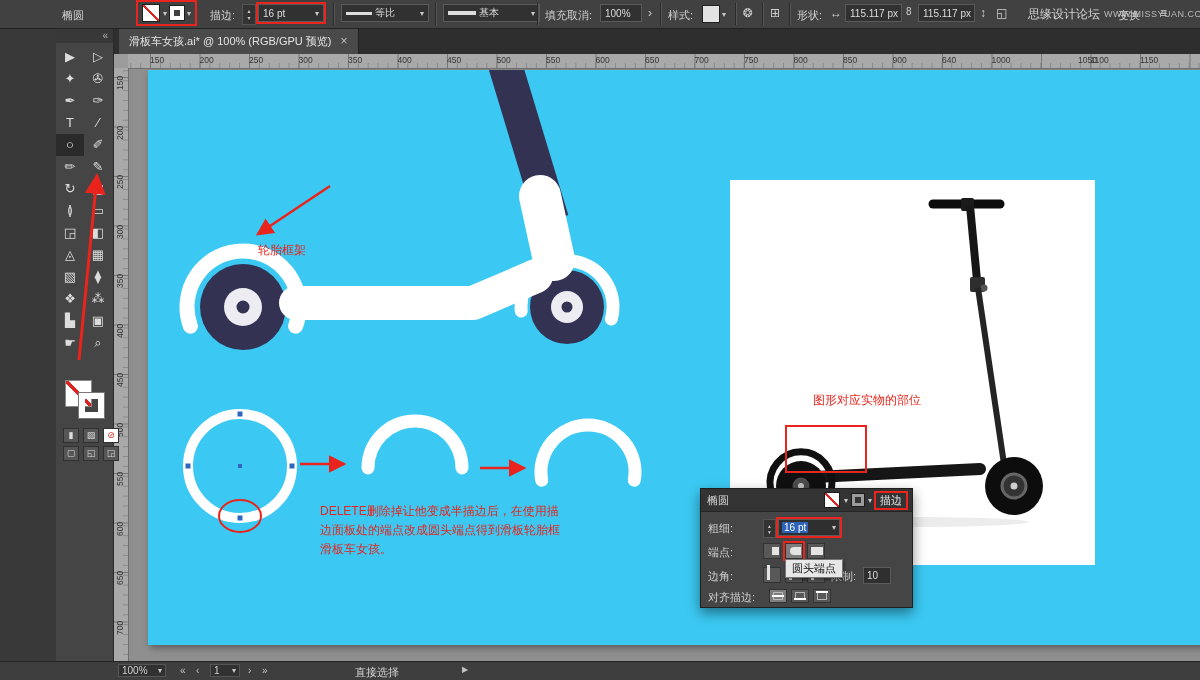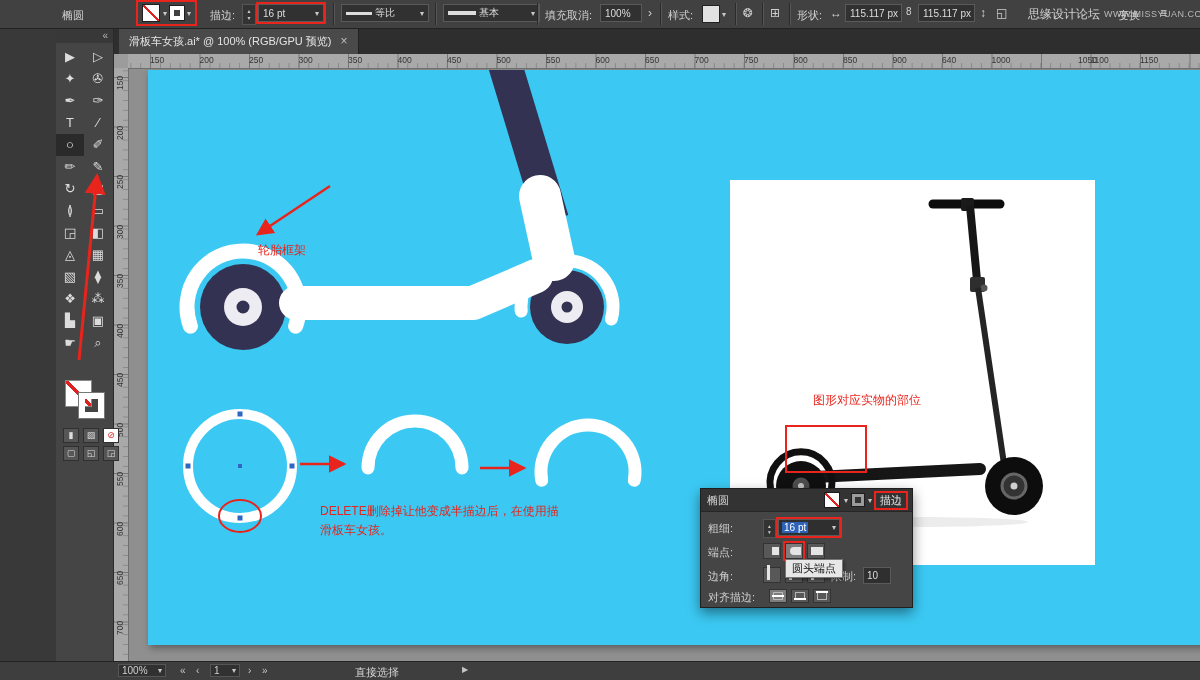--- a/index.html
+++ b/index.html
@@ -350,20 +350,21 @@
         </g>
 
         <path d="M 220 398 A 47 47 0 0 1 314 398" stroke="#ffffff" stroke-width="13" fill="none" stroke-linecap="round"></path>
 
         <path d="M 393.7 410.2 A 47 47 0 1 1 486.3 410.2" stroke="#ffffff" stroke-width="13" fill="none" stroke-linecap="round"></path>
       </svg>
 
       <span class="red-label" style="left:110px;top:172px">轮胎框架</span>
       <div id="instruction-block">
           <div>DELETE删除掉让他变成半描边后，在使用描</div>
+          <div>边面板处的端点改成圆头端点得到滑板轮胎框</div>
           <div>滑板车女孩。</div>
         </div>
 
       <div class="photo-panel">
         <svg width="365" height="385" viewBox="0 0 365 385">
           <ellipse cx="180" cy="342" rx="118" ry="5" fill="#ececec"></ellipse>
           <line x1="203" y1="24" x2="270" y2="24" stroke="#0c0c0c" stroke-width="9" stroke-linecap="round"></line>
           <rect x="231" y="18" width="13" height="13" rx="2" fill="#1a1a1a"></rect>
           <line x1="240" y1="26" x2="247" y2="100" stroke="#161616" stroke-width="8"></line>
           <rect x="240" y="97" width="15" height="15" rx="2" fill="#2e2e2e"></rect>

